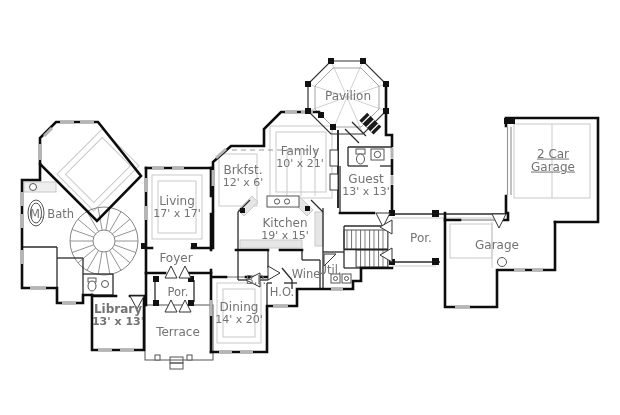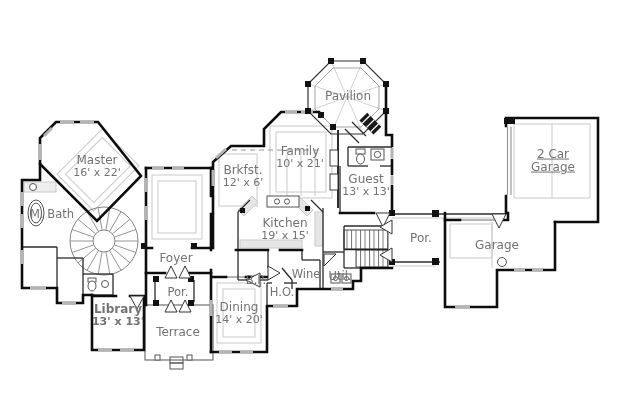--- a/index.html
+++ b/index.html
@@ -304,26 +304,26 @@
 
     <rect x="331" y="274" width="9" height="9"></rect>
         <rect x="342" y="274" width="9" height="9"></rect>
     <circle cx="335.5" cy="278.5" r="2"></circle>
         <circle cx="346.5" cy="278.5" r="2"></circle>
 
     <circle cx="502" cy="262" r="4.5"></circle>
   </g>
 </svg>
 
-<div class="lbl" style="left:97px;top:167px;">
-      <div>Master</div>
-      <div class="dims">16' x 22'</div>
-    </div>
 <div class="lbl sm" style="left:52px;top:214px;">
       <div>M. Bath</div>
+    </div>
+<div class="lbl" style="left:177px;top:208px;">
+      <div>Living</div>
+      <div class="dims">17' x 17'</div>
     </div>
 <div class="lbl" style="left:243px;top:177px;">
       <div>Brkfst.</div>
       <div class="dims">12' x 6'</div>
     </div>
 <div class="lbl" style="left:300px;top:158px;">
       <div>Family</div>
       <div class="dims">10' x 21'</div>
     </div>
 <div class="lbl" style="left:348px;top:97px;">
@@ -343,21 +343,21 @@
     </div>
 <div class="lbl" style="left:176px;top:259px;">
       <div>Foyer</div>
     </div>
 <div class="lbl sm" style="left:256px;top:264px;margin-top:16px;">
       <div>B.P.</div>
     </div>
 <div class="lbl sm" style="left:306px;top:274px;">
       <div>Wine</div>
     </div>
-<div class="lbl sm" style="left:340px;top:270px;margin-top:6px;">
+<div class="lbl sm" style="left:330px;top:270px;">
       <div>Util.</div>
     </div>
 <div class="lbl sm" style="left:282px;top:292px;">
       <div>H.O.</div>
     </div>
 <div class="lbl" style="left:421px;top:239px;">
       <div>Por.</div>
     </div>
 <div class="lbl sm" style="left:178px;top:292px;">
       <div>Por.</div>

